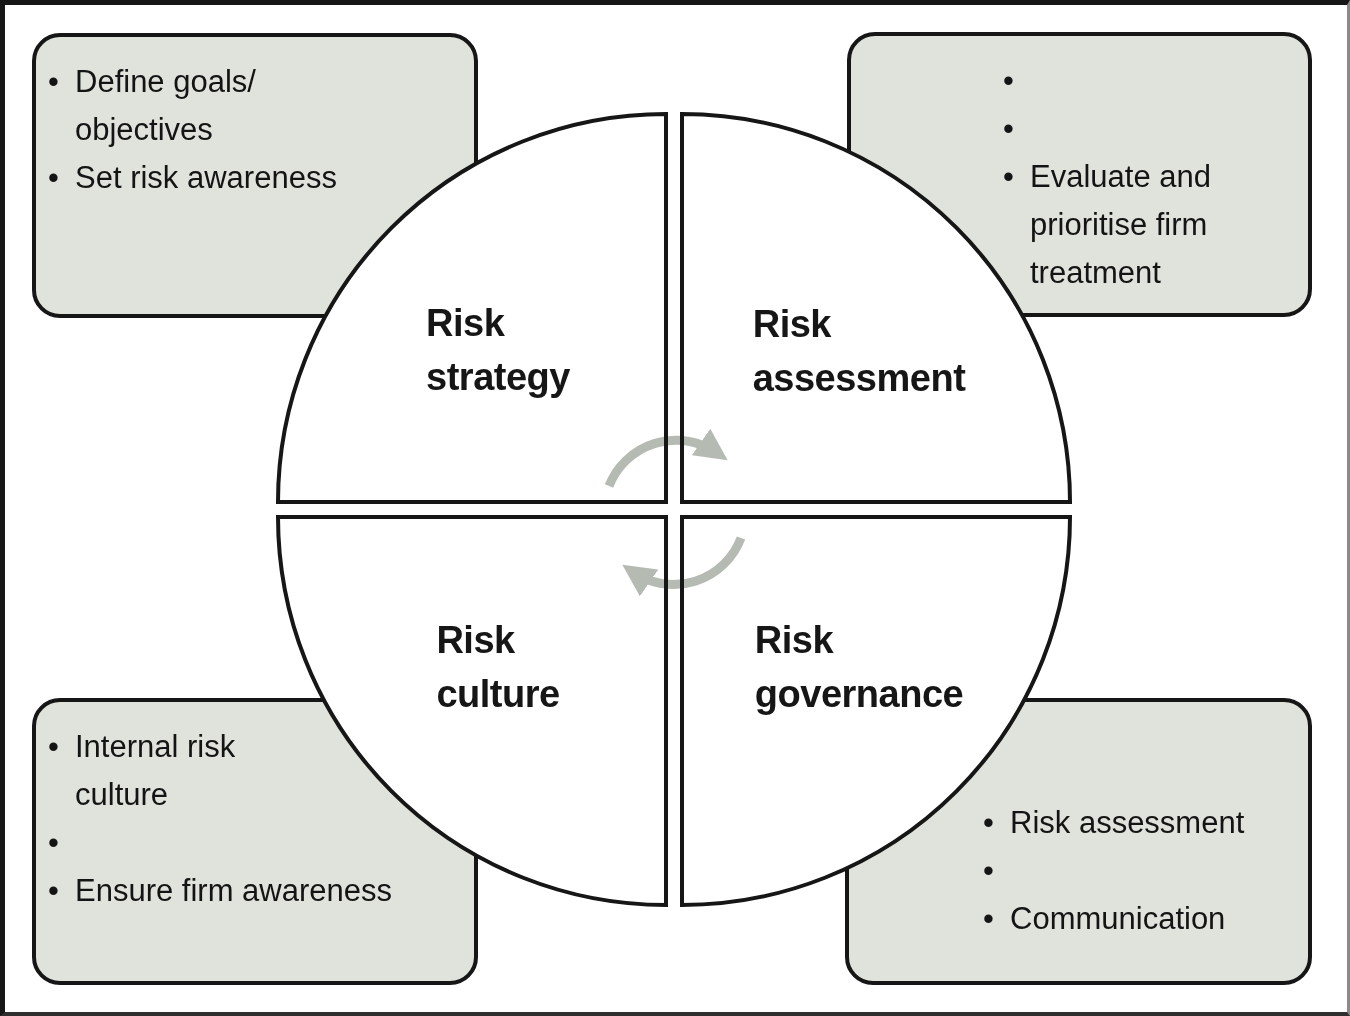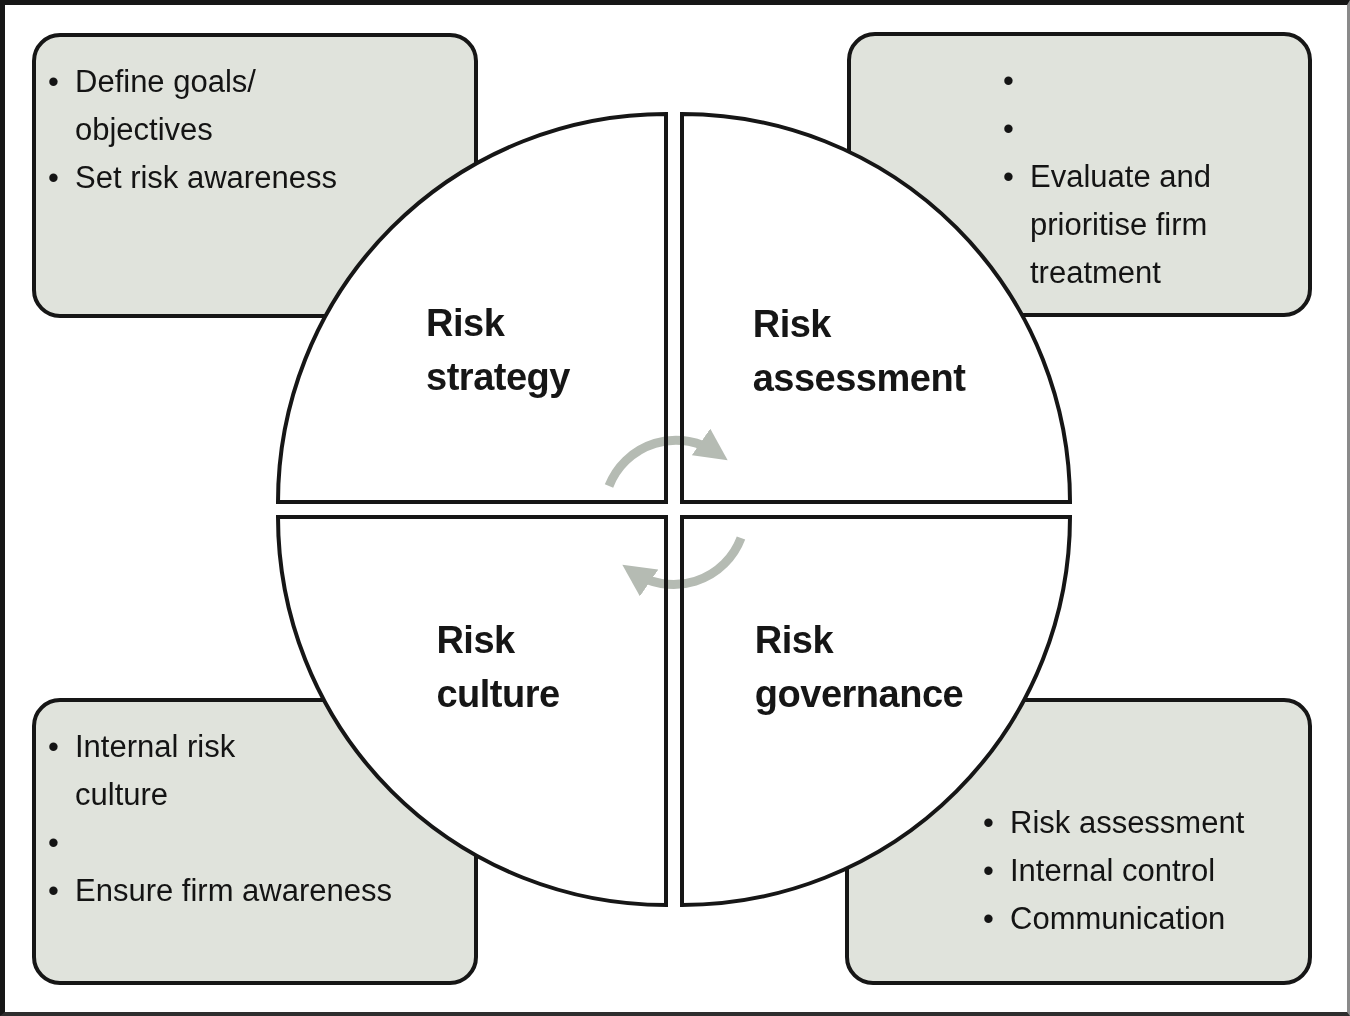--- a/index.html
+++ b/index.html
@@ -98,21 +98,20 @@
     </div>
   </div>
 
   <div class="box" id="box-br">
     <div class="item">
       <span class="bullet">•</span>
       <span class="item-text">Risk assessment</span>
     </div>
     <div class="item">
       <span class="bullet">•</span>
-      <span class="item-text">Internal control</span>
     </div>
     <div class="item">
       <span class="bullet">•</span>
       <span class="item-text">Communication</span>
     </div>
   </div>
 
   <svg class="layer" viewBox="0 0 1350 1016">
     <defs>
       <marker id="ah" viewBox="0 0 10 10" refX="6" refY="5" markerWidth="3.6" markerHeight="3.6" orient="auto">

